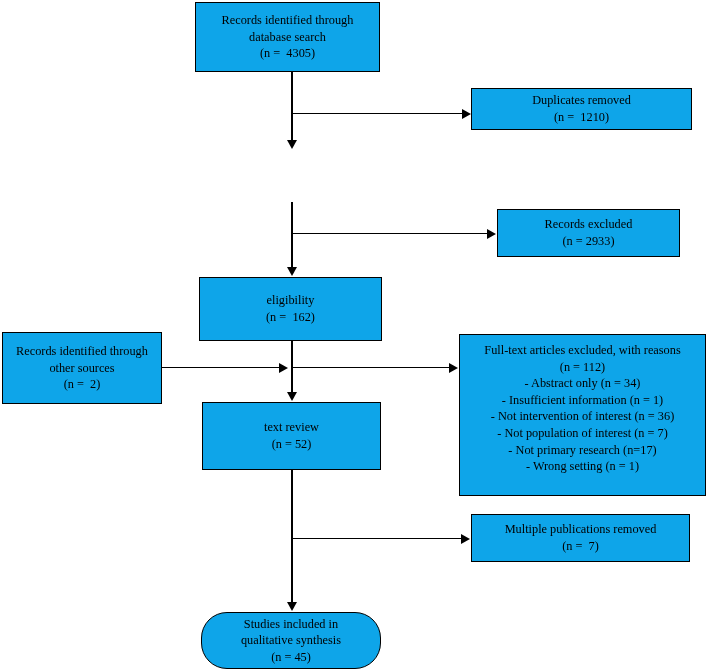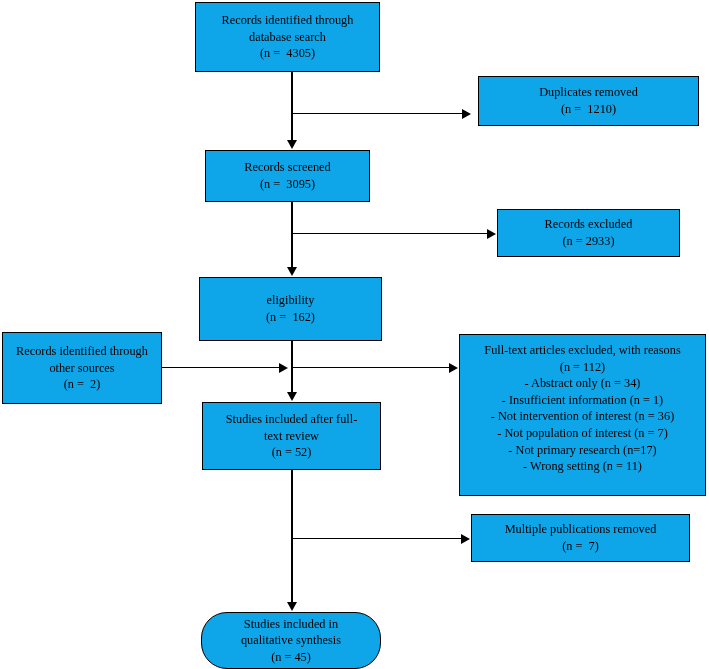--- a/index.html
+++ b/index.html
@@ -100,29 +100,25 @@
 
   <div class="conn hline" style="left:291px; top:538px; width:174px;"></div>
   <div class="arrow-right" style="left:461px; top:534px;"></div>
 
   <div class="node" style="left:195px; top:2px; width:185px; height:70px;">
     <span class="line">Records identified through</span>
     <span class="line">database search</span>
     <span class="line">(n =  4305)</span>
   </div>
 
-  <div class="node" style="left:471px; top:76px; width:221px; height:50px;margin-left:7px;">
+  <div class="node" style="left:471px; top:88px; width:221px; height:42px;">
     <span class="line">Duplicates removed</span>
     <span class="line">(n =  1210)</span>
   </div>
 
-  <div class="node" style="left:205px; top:150px; width:165px; height:52px;">
-    <span class="line">Records screened</span>
-    <span class="line">(n =  3095)</span>
-  </div>
 
   <div class="node" style="left:497px; top:209px; width:183px; height:48px;">
     <span class="line">Records excluded</span>
     <span class="line">(n = 2933)</span>
   </div>
 
   <div class="node" style="left:199px; top:277px; width:183px; height:64px;">
     <span class="line">eligibility</span>
     <span class="line">(n =  162)</span>
   </div>
@@ -134,25 +130,24 @@
   </div>
 
   <div class="node left-align" style="left:459px; top:334px; width:247px; height:162px;">
     <span class="hdr">Full-text articles excluded, with reasons</span>
     <span class="hdr">(n = 112)</span>
     <span class="reason">- Abstract only (n = 34)</span>
     <span class="reason">- Insufficient information (n = 1)</span>
     <span class="reason">- Not intervention of interest (n = 36)</span>
     <span class="reason">- Not population of interest (n = 7)</span>
     <span class="reason">- Not primary research (n=17)</span>
-    <span class="reason">- Wrong setting (n = 11)</span>
+    <span class="reason">- Wrong setting (n = 1)</span>
   </div>
 
   <div class="node" style="left:202px; top:402px; width:179px; height:68px;">
-    <span class="line">Studies included after full-</span>
     <span class="line">text review</span>
     <span class="line">(n = 52)</span>
   </div>
 
   <div class="node" style="left:471px; top:514px; width:219px; height:48px;">
     <span class="line">Multiple publications removed</span>
     <span class="line">(n =  7)</span>
   </div>
 
   <div class="node" style="left:201px; top:612px; width:180px; height:57px;border-radius:26px;">

